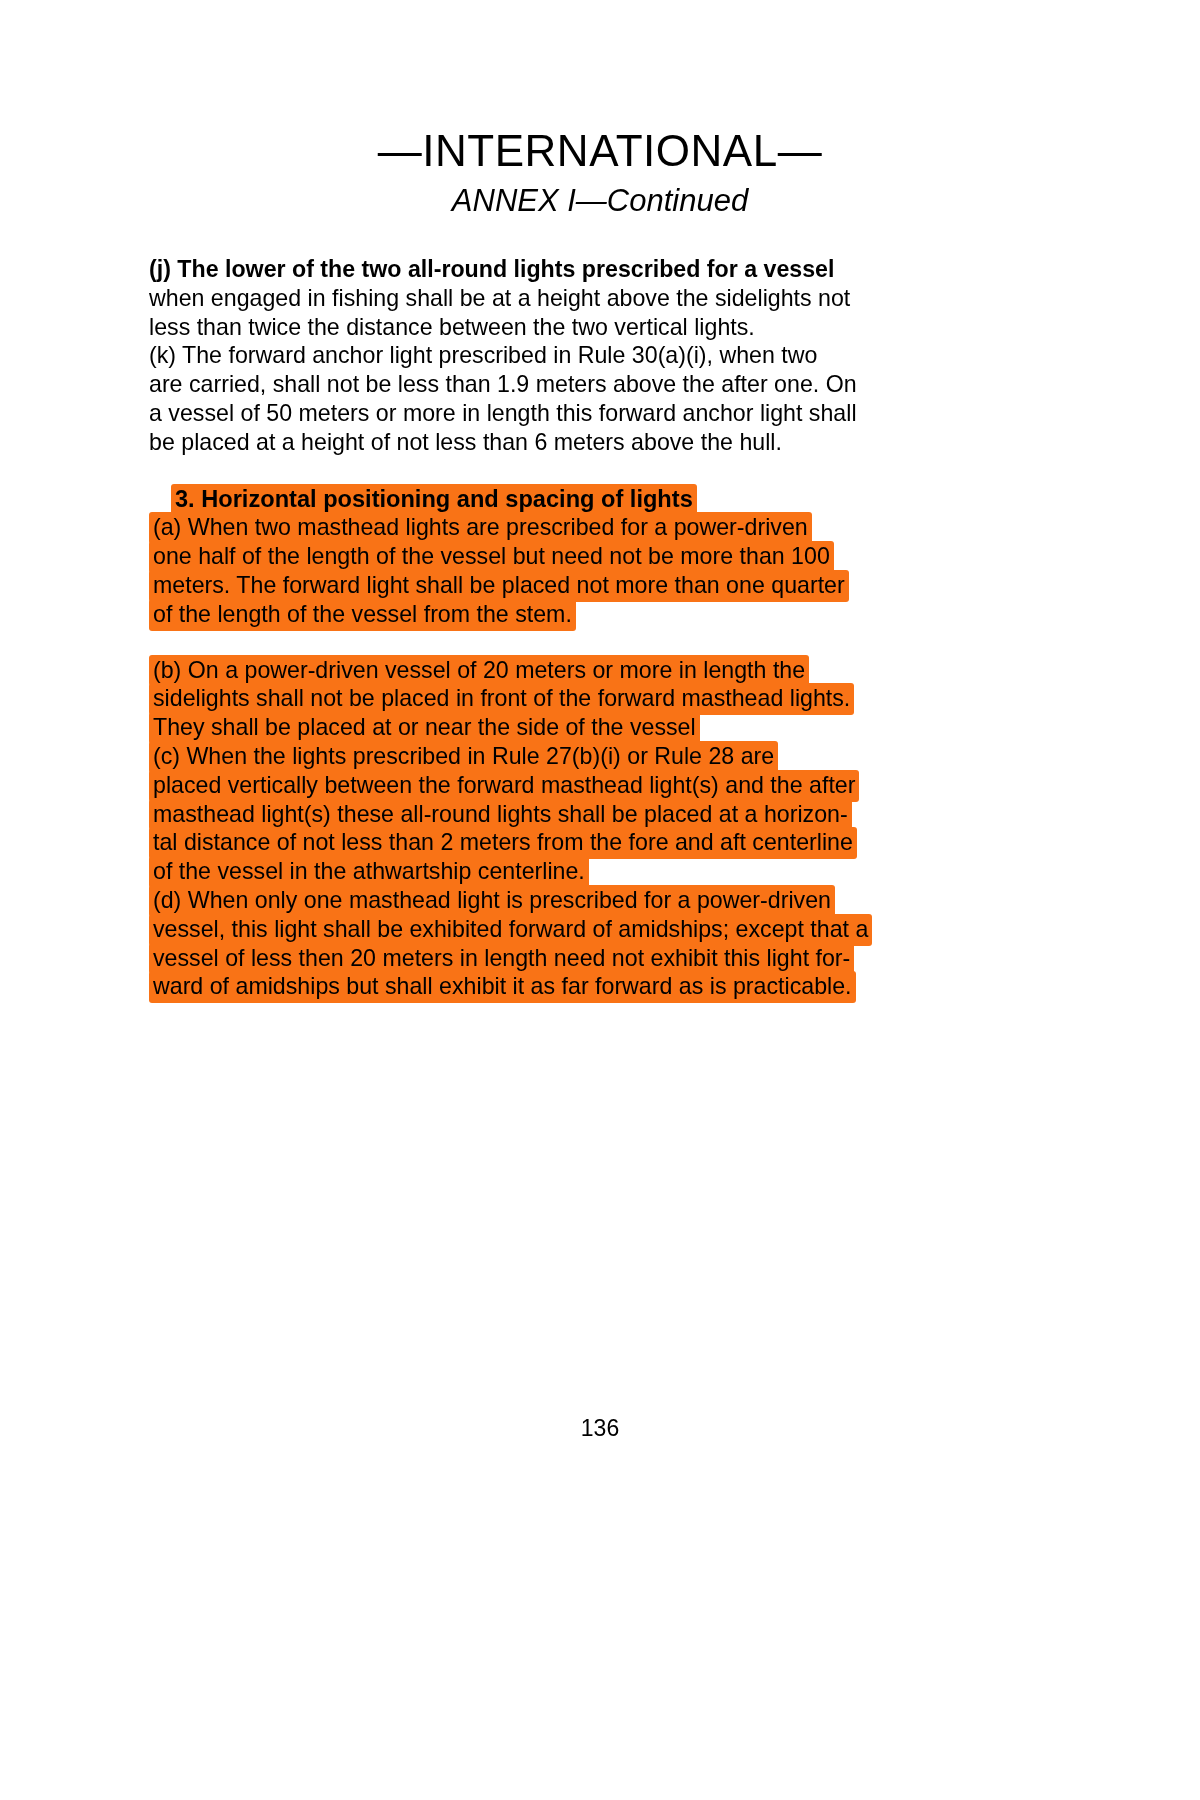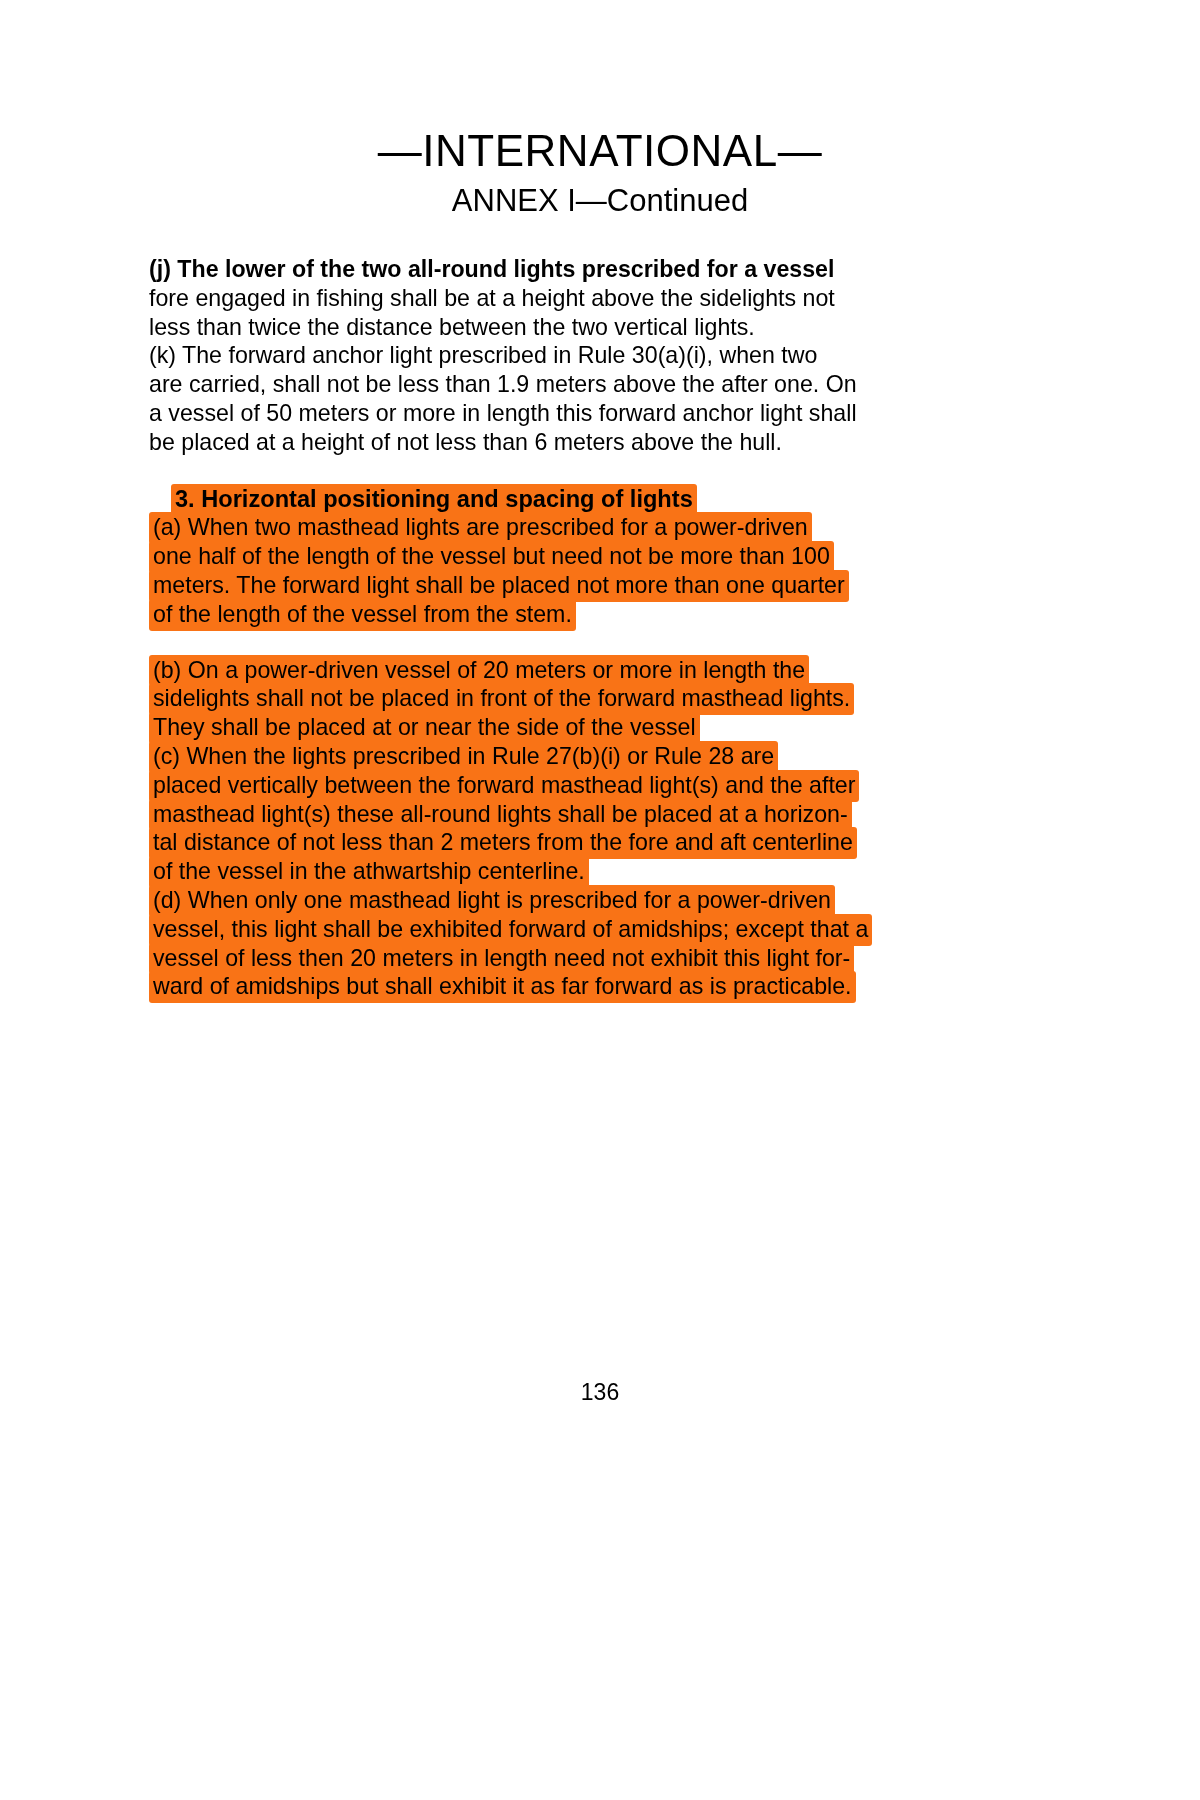--- a/index.html
+++ b/index.html
@@ -32,20 +32,21 @@
   .doc-title {
     font-size: 44px;
     font-weight: 400;
     letter-spacing: 0.5px;
     line-height: 1.05;
     margin: 0;
     white-space: nowrap;
   }
   .doc-subtitle {
     font-size: 31px;
+    font-style: italic;
     font-weight: 400;
     margin: 10px 0 0 0;
     line-height: 1.1;
   }
 
   
   .content {
     position: absolute;
     left: 149px;
     top: 255px;
@@ -90,21 +91,21 @@
     font-weight: bold;
     font-size: 23.6px;
     line-height: 28.8px;
   }
   .gap-md { height: 27px; }
 
   
   .footer {
     position: absolute;
     left: 0;
-    top: 1379px;
+    top: 1415px;
     width: 1200px;
     text-align: center;
     font-size: 23px;
   }
 </style>
 </head>
 <body>
 
 <div class="page">
 
@@ -113,21 +114,21 @@
     <div class="doc-subtitle">ANNEX I—Continued</div>
   </div>
 
   <div class="content">
 
     <div class="para">
       <span class="ln just">
         <span>(j) The lower of the two all-round lights prescribed for a vessel</span>
       </span>
       <span class="ln">
-        <span>fore engaged in fishing shall be at a height above the sidelights  not</span>
+        <span>when engaged in fishing shall be at a height above the sidelights  not</span>
       </span>
       <span class="ln">
         <span>less than twice the distance between the two vertical lights.</span>
       </span>
     </div>
 
     <div class="para">
       <span class="ln">
         <span>(k) The forward anchor light prescribed in Rule 30(a)(i), when two</span>
       </span>

